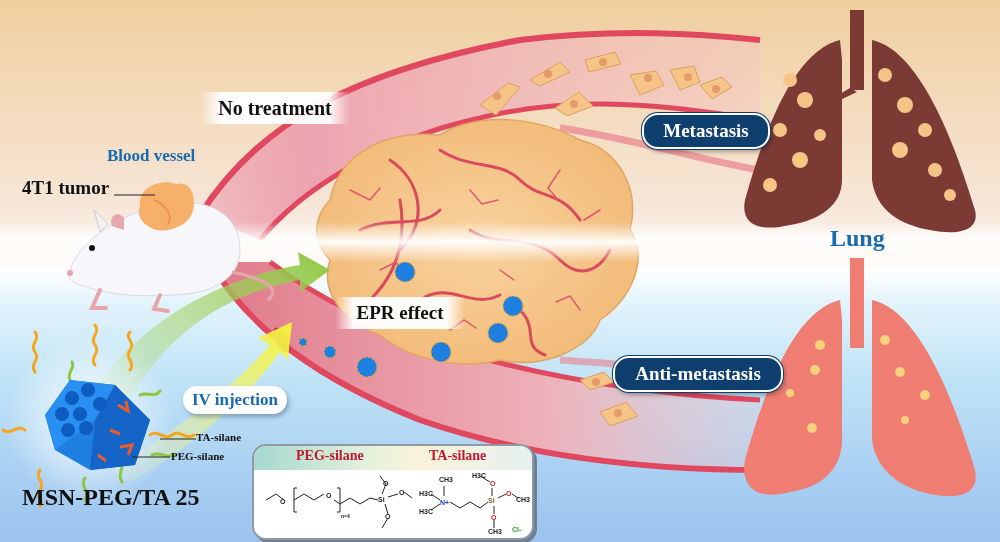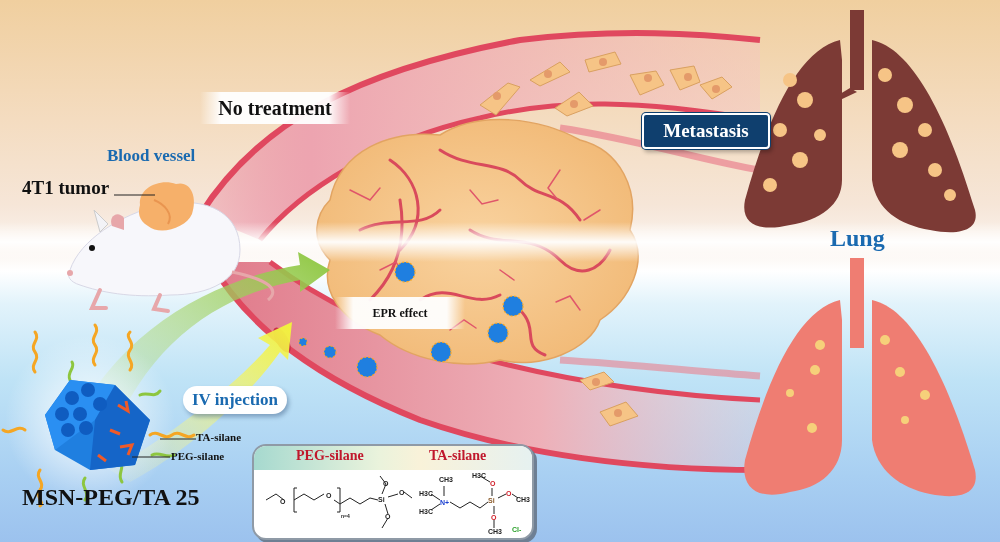--- a/index.html
+++ b/index.html
@@ -3,21 +3,21 @@
 <meta charset="utf-8">
 <style>
   html,body{margin:0;padding:0;}
   body{width:1000px;height:542px;overflow:hidden;font-family:"Liberation Serif","DejaVu Serif",serif;}
   #stage{position:relative;width:1000px;height:542px;overflow:hidden;
     background:linear-gradient(180deg,#f0cf9f 0%,#f4dcc0 22%,#f6e6d8 38%,#fbf4ee 46%,#ffffff 50%,#e2f3fb 56%,#bfe3f6 70%,#a8cff2 88%,#9cc2ee 100%);}
   svg.art{position:absolute;left:0;top:0;}
   .lbl{position:absolute;white-space:nowrap;font-weight:bold;}
   .pill-white{position:absolute;background:#fff;border-radius:16px;box-shadow:2px 3px 4px rgba(60,90,130,.45);
     color:#1a6ab0;font-weight:bold;font-size:17px;text-align:center;line-height:28px;height:28px;}
-  .pill-navy{position:absolute;background:#0f3f6e;border:2px solid #ffffff;border-radius:4px;box-shadow:0 0 0 1px #0f3f6e,2px 3px 4px rgba(0,0,0,.3);
+  .pill-navy{position:absolute;background:#0f3f6e;border:2px solid #ffffff;border-radius:16px;box-shadow:0 0 0 1px #0f3f6e,2px 3px 4px rgba(0,0,0,.3);
     color:#fff;font-weight:bold;font-size:19px;text-align:center;line-height:32px;height:32px;}
   .fade-box{position:absolute;font-weight:bold;color:#111;font-size:20px;text-align:center;line-height:32px;height:32px;
     background:linear-gradient(90deg,rgba(255,255,255,0) 0%,rgba(255,255,255,.95) 14%,rgba(255,255,255,.95) 86%,rgba(255,255,255,0) 100%);}
   #migration{position:absolute;left:556px;top:276px;width:140px;height:38px;border-radius:10px;
     background:linear-gradient(180deg,#fffdf2,#fbf2d8);border:1px solid #bcc7d2;box-shadow:4px 4px 0 #9fb4c8;
     color:#0e2f7a;font-weight:bold;font-size:20px;line-height:38px;text-align:center;}
   #migration .x{color:#d0202a;font-family:"DejaVu Sans",sans-serif;font-size:22px;margin-left:4px;}
   #chem{position:absolute;left:252px;top:444px;width:278px;height:92px;border-radius:14px;background:#fff;
     border:2px solid #8f9aa6;box-shadow:3px 3px 0 #6e7f93;overflow:hidden;}
   #chem .hdr{height:24px;background:linear-gradient(90deg,#a6d9cf 0%,#eaf3dc 45%,#f9f2d9 60%,#e6f1f0 100%);position:relative;}
@@ -232,24 +232,25 @@
           <circle cx="900" cy="372" r="5"></circle>
           <circle cx="925" cy="395" r="5"></circle>
           <circle cx="905" cy="420" r="4"></circle>
       </g>
     </g>
   </svg>
 
   <div class="lbl" style="left:107px;top:146px;color:#1a6ab0;font-size:17px;">Blood vessel</div>
   <div class="lbl" style="left:22px;top:177px;color:#111;font-size:19px;">4T1 tumor</div>
   <div class="fade-box" style="left:200px;top:92px;width:150px;">No treatment</div>
-  <div class="fade-box" style="left:335px;top:297px;width:130px;font-size:12px;">EPR effect</div>
+  <div class="fade-box" style="left:335px;top:297px;width:130px;font-size:19px;">EPR effect</div>
 
 
   <div class="pill-navy" style="left:642px;top:113px;width:124px;">Metastasis</div>
+  <div class="pill-navy" style="left:613px;top:356px;width:166px;">Anti-metastasis</div>
   <div class="lbl" style="left:830px;top:225px;color:#1a6ab0;font-size:24px;">Lung</div>
 
   <div class="pill-white" style="left:183px;top:386px;width:104px;">IV injection</div>
 
   <div class="lbl" style="left:196px;top:431px;color:#111;font-size:11px;">TA-silane</div>
   <div class="lbl" style="left:171px;top:450px;color:#111;font-size:11px;">PEG-silane</div>
   <div class="lbl" style="left:22px;top:484px;color:#111;font-size:24px;">MSN-PEG/TA 25</div>
 
   <div id="chem">
     <div class="hdr">

